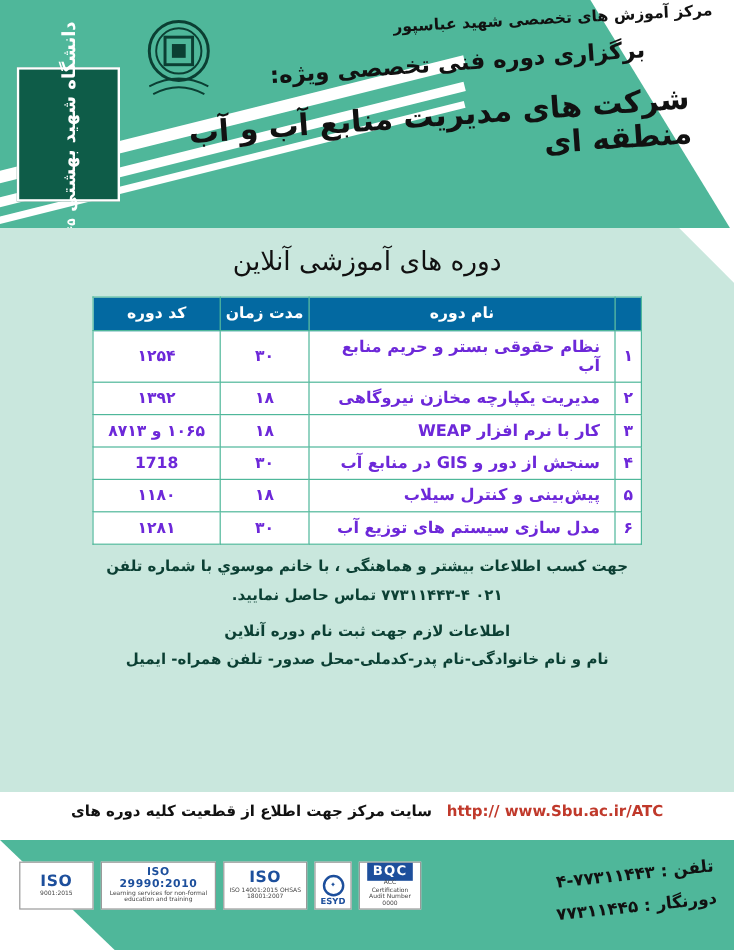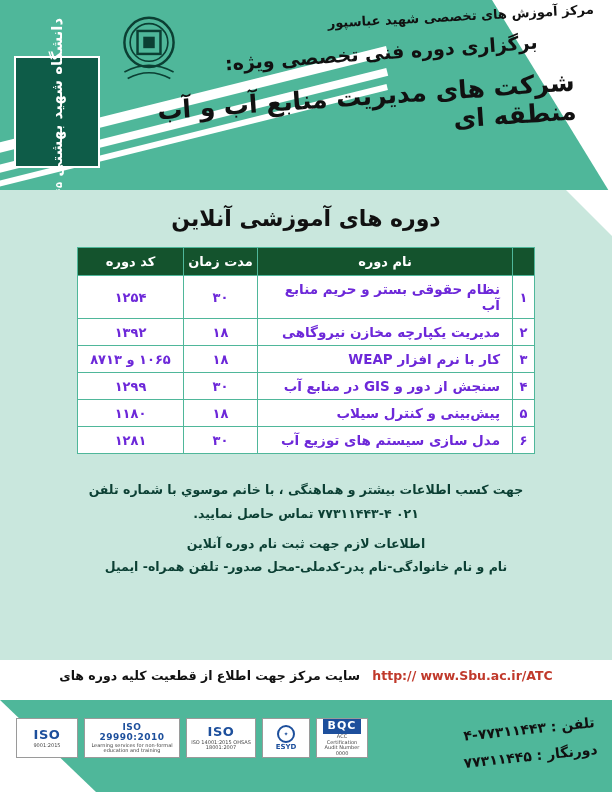--- a/index.html
+++ b/index.html
@@ -120,37 +120,37 @@
     right: 0; top: 0;
     width: 0; height: 0;
     border-top: 46px solid #ffffff;
     border-left: 46px solid transparent;
   }
 
   .headline {
     text-align: center;
     direction: rtl;
     color: #111;
-    font-weight: bold;
+    font-weight: normal;
     padding-top: 16px;
   }
   .headline .h1 { font-size: 22px; }
   .headline .h2 { font-size: 21px; margin-top: 8px; }
 
   
   table.courses {
     direction: rtl;
     border-collapse: collapse;
     margin: 16px auto 0 auto;
     width: 458px;
     background: #ffffff;
     font-size: 13px;
   }
   table.courses th {
-    background: #14532d;
+    background: #0369a1;
     color: #ffffff;
     font-weight: bold;
     font-size: 13px;
     padding: 6px 4px;
     border: 1px solid #4fb79a;
   }
   table.courses td {
     border: 1px solid #4fb79a;
     padding: 5px 6px;
     text-align: center;
@@ -168,21 +168,21 @@
   table.courses td.c-code { width: 106px; }
 
   
   .contact {
     direction: rtl;
     text-align: center;
     color: #0b3f33;
     font-weight: bold;
     font-size: 12.5px;
     line-height: 1.9;
-    margin-top: 24px;
+    margin-top: 6px;
     padding: 0 24px;
   }
 
   
   .siteline {
     position: absolute;
     top: 668px;
     left: 0;
     width: 612px;
     text-align: center;
@@ -253,21 +253,21 @@
   }
   .cert .cert-main {
     font-size: 13px;
     font-weight: bold;
     color: #1d4f9c;
     letter-spacing: 0.5px;
   }
   .cert.c-iso9001 { width: 62px; }
   .cert.c-iso29990 { width: 96px; }
   .cert.c-iso-ohsas { width: 70px; }
-  .cert.c-esyd { width: 48px; }
+  .cert.c-esyd { width: 31px; justify-content: flex-end; }
   .cert.c-bqc { width: 52px; }
   .cert .cert-sub { font-size: 5px; color: #444; }
   .cert .bqc-box {
     background:#1d4f9c; color:#fff; font-weight:bold; font-size:11px;
     padding:1px 5px; letter-spacing:1px;
   }
   .esyd-circle {
     width: 18px; height: 18px; border-radius: 50%;
     border: 2px solid #1d4f9c;
     display:flex;align-items:center;justify-content:center;
@@ -343,21 +343,21 @@
         <tr>
           <td class="c-idx">۳</td>
           <td class="c-name">کار با نرم افزار WEAP</td>
           <td class="c-dur">۱۸</td>
           <td class="c-code">۱۰۶۵ و ۸۷۱۳</td>
         </tr>
         <tr>
           <td class="c-idx">۴</td>
           <td class="c-name">سنجش از دور و GIS در منابع آب</td>
           <td class="c-dur">۳۰</td>
-          <td class="c-code">۱۲۹۹</td>
+          <td class="c-code">1718</td>
         </tr>
         <tr>
           <td class="c-idx">۵</td>
           <td class="c-name">پیش‌بینی و کنترل سیلاب</td>
           <td class="c-dur">۱۸</td>
           <td class="c-code">۱۱۸۰</td>
         </tr>
         <tr>
           <td class="c-idx">۶</td>
           <td class="c-name">مدل سازی سیستم های توزیع آب</td>

